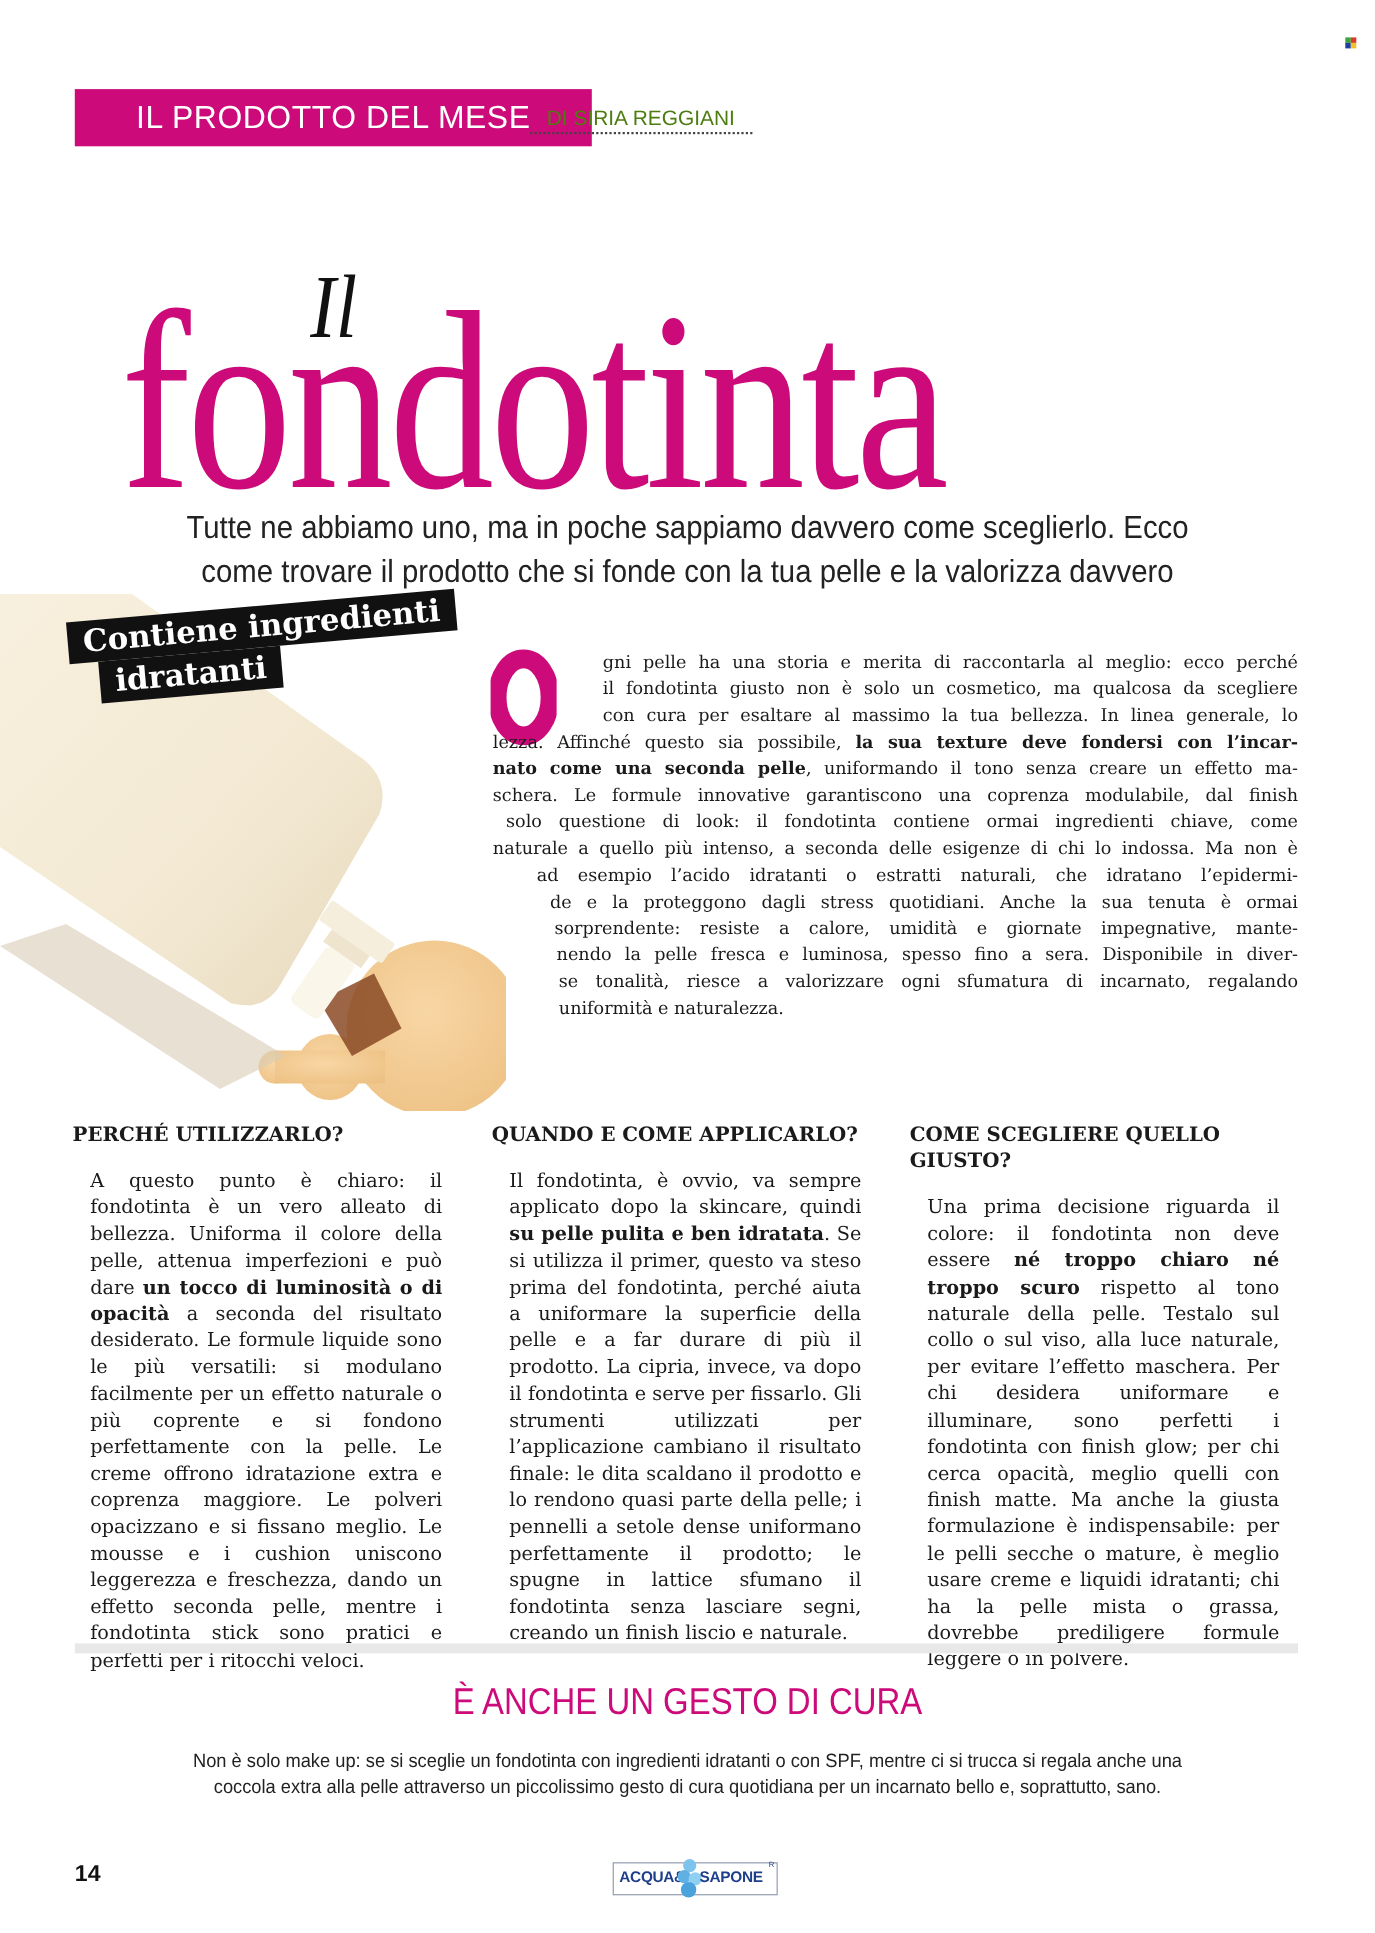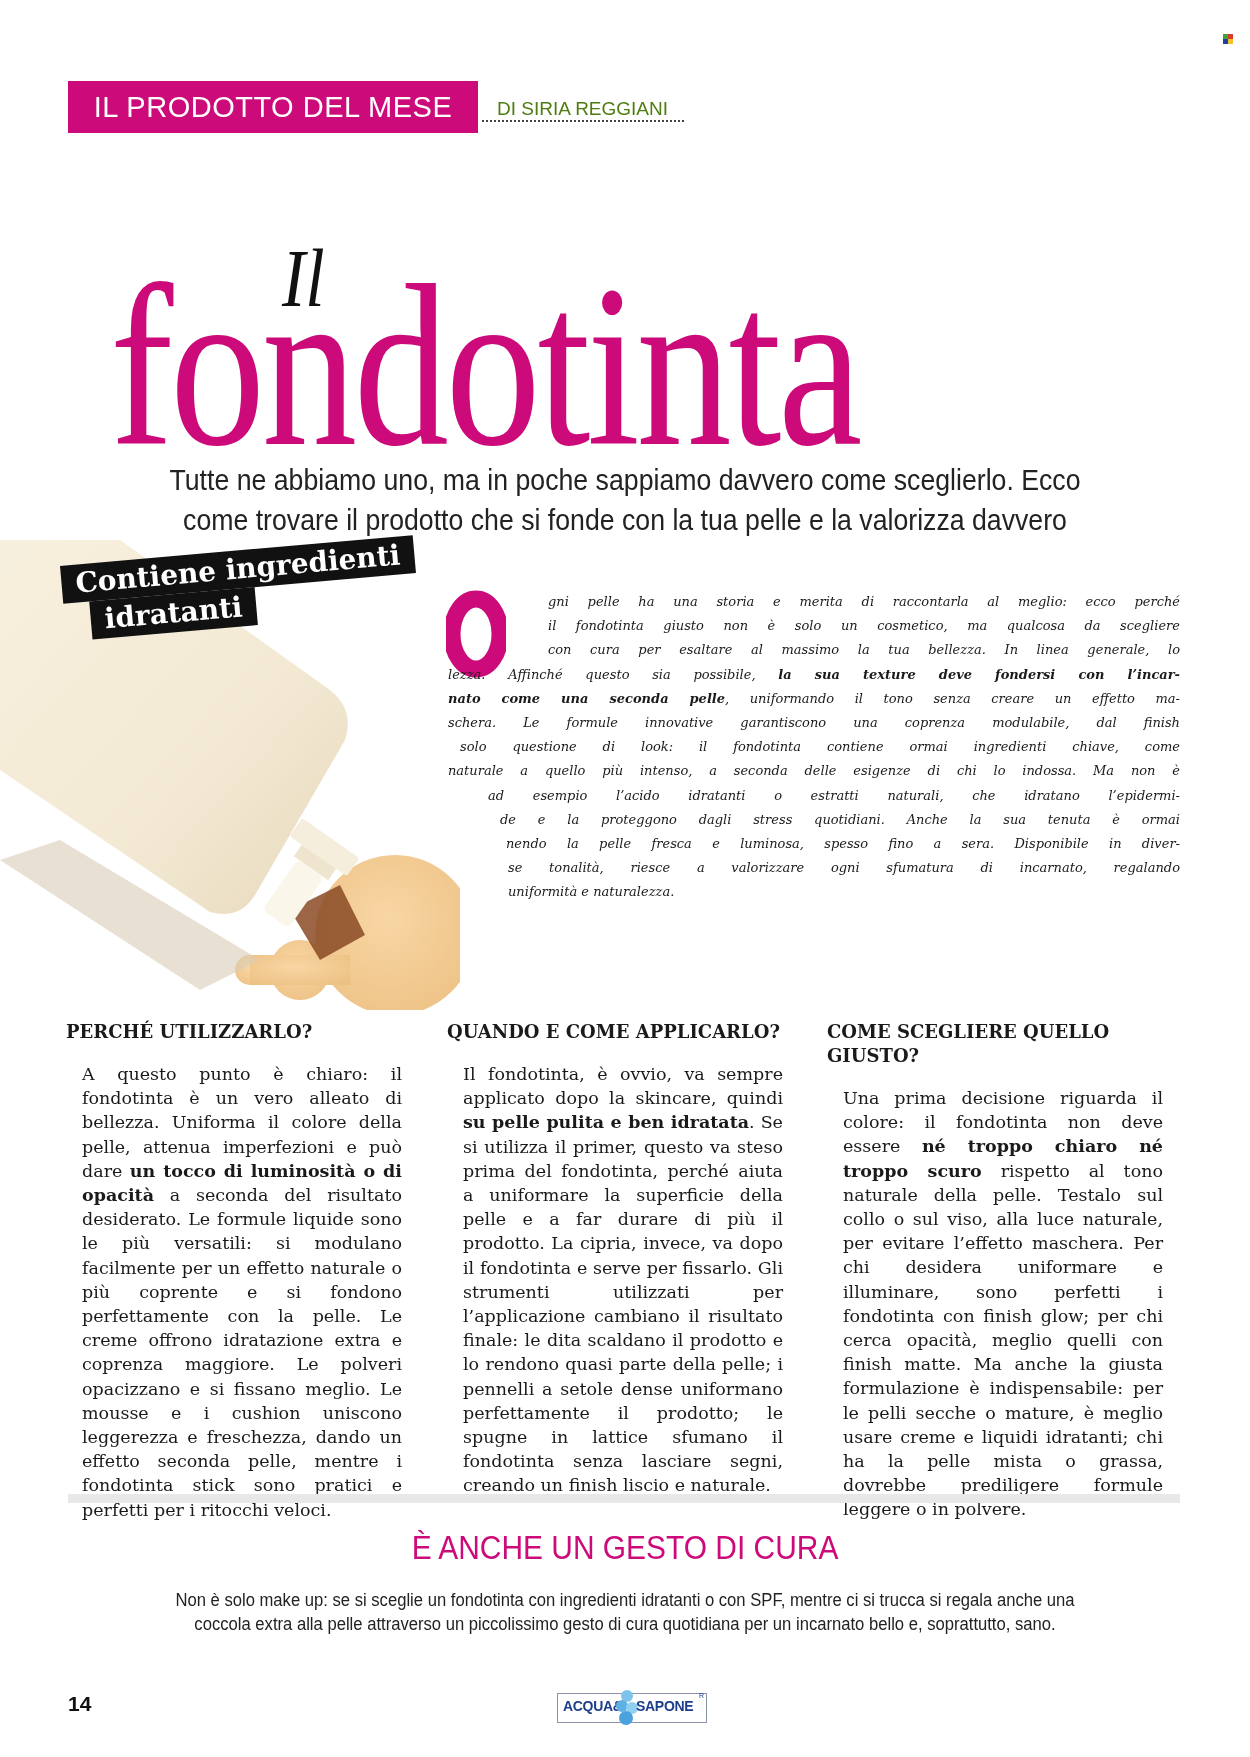--- a/index.html
+++ b/index.html
@@ -1,30 +1,30 @@
 <!DOCTYPE html>
 <html><head>
 <meta charset="utf-8">
 <style>
   html,body{margin:0;padding:0;background:#fff;}
   body{width:1250px;height:1757px;position:relative;overflow:hidden;font-family:"DejaVu Serif",serif;color:#1a1a1a;}
   .abs{position:absolute;}
-  #rubric{left:68px;top:81px;width:410px;height:52px;background:#cc0a7a;color:#fff;font-family:"Liberation Sans",sans-serif;font-size:29px;line-height:52px;text-align:center;letter-spacing:0.5px;}
+  #rubric{left:68px;top:81px;width:470px;height:52px;background:#cc0a7a;color:#fff;font-family:"Liberation Sans",sans-serif;font-size:29px;line-height:52px;text-align:center;letter-spacing:0.5px;}
   #byline{left:497px;top:98px;font-family:Liberation Sans, sans-serif;font-size:19px;color:#4d7c0f;}
   #byline-dots{left:482px;top:120px;width:202px;height:0;border-bottom:2px dotted #444;}
   #corner-logo{left:1223px;top:34px;width:10px;height:10px;display:grid;grid-template-columns:5px 5px;grid-template-rows:5px 5px;}
   #corner-logo span{display:block;}
   #title-il{left:282px;top:238px;font-family:"Liberation Serif",serif;font-style:italic;font-size:82px;color:#111;line-height:1;transform:scaleX(0.85);transform-origin:left top;}
   #title-main{left:110px;top:250px;font-family:"Liberation Serif",serif;font-size:232px;color:#cc0a7a;line-height:1;letter-spacing:-4px;transform:scaleX(0.82);transform-origin:left top;white-space:nowrap;}
   #subtitle{left:60px;top:460px;width:1130px;text-align:center;font-family:"Liberation Sans",sans-serif;font-size:29px;line-height:40px;color:#222;transform:scaleX(0.92);}
   #product-image{left:0;top:540px;width:460px;height:470px;}
   #callout{left:60px;top:566px;transform:rotate(-5deg);transform-origin:left top;}
   .callout-line{display:inline-block;background:#111;color:#fff;font-family:"DejaVu Serif",serif;font-weight:bold;font-size:28px;line-height:38px;padding:0 14px;}
   #callout-line2{margin-left:26px;}
-  #intro{left:448px;top:590px;width:732px;font-size:13px;line-height:24.2px;text-align:justify;font-style:italic;}
+  #intro{left:448px;top:590px;width:732px;font-size:16px;line-height:24.2px;text-align:justify;}
   #dropcap{left:446px;top:590px;width:60px;height:88px;}
   .intro-line{display:block;white-space:nowrap;text-align:justify;text-align-last:justify;}
   .col{position:absolute;top:1020px;width:352px;font-size:17.5px;line-height:24.2px;}
   .col h3{margin:0 0 18px 0;font-size:18px;line-height:24px;font-weight:bold;letter-spacing:0;}
   .col p{margin:16px;text-align:justify;}
   #col1{left:66px;}
   #col2{left:447px;}
   #col3{left:827px;}
   #divider-bar{left:68px;top:1494px;width:1112px;height:9px;background:#e8e8e8;}
   #box-title{left:60px;top:1528px;width:1130px;text-align:center;font-family:"Liberation Sans",sans-serif;font-size:34px;color:#cc0a7a;transform:scaleX(0.88);}
@@ -105,20 +105,21 @@
     <span class="intro-line">il fondotinta giusto non è solo un cosmetico, ma qualcosa da scegliere</span>
     <span class="intro-line">con cura per esaltare al massimo la tua bellezza. In linea generale, lo</span>
   </div>
   <span class="intro-line"><span>lezza. Affinché questo sia possibile, </span><b>la sua texture deve fondersi con l’incar-</b></span>
   <span class="intro-line"><b>nato come una seconda pelle</b><span>, uniformando il tono senza creare un effetto ma-</span></span>
   <span class="intro-line">schera. Le formule innovative garantiscono una coprenza modulabile, dal finish</span>
   <span class="intro-line" style="padding-left:12px">solo questione di look: il fondotinta contiene ormai ingredienti chiave, come</span>
   <span class="intro-line">naturale a quello più intenso, a seconda delle esigenze di chi lo indossa. Ma non è</span>
   <span class="intro-line" style="padding-left:40px">ad esempio l’acido idratanti o estratti naturali, che idratano l’epidermi-</span>
   <span class="intro-line" style="padding-left:52px">de e la proteggono dagli stress quotidiani. Anche la sua tenuta è ormai</span>
+  <span class="intro-line" style="padding-left:56px">sorprendente: resiste a calore, umidità e giornate impegnative, mante-</span>
   <span class="intro-line" style="padding-left:58px">nendo la pelle fresca e luminosa, spesso fino a sera. Disponibile in diver-</span>
   <span class="intro-line" style="padding-left:60px">se tonalità, riesce a valorizzare ogni sfumatura di incarnato, regalando</span>
   <span style="display:block;padding-left:60px">uniformità e naturalezza.</span>
 </div>
 
 <div class="col" id="col1">
   <h3>PERCHÉ UTILIZZARLO?</h3>
   <p><span>A questo punto è chiaro: il fondotinta è un vero alleato di bellezza. Uniforma il colore della pelle, attenua imperfezioni e può dare </span><b>un tocco di luminosità o di opacità</b><span> a seconda del risultato desiderato. Le formule liquide sono le più versatili: si modulano facilmente per un effetto naturale o più coprente e si fondono perfettamente con la pelle. Le creme offrono idratazione extra e coprenza maggiore. Le polveri opacizzano e si fissano meglio. Le mousse e i cushion uniscono leggerezza e freschezza, dando un effetto seconda pelle, mentre i fondotinta stick sono pratici e perfetti per i ritocchi veloci.</span></p>
 </div>
 <div class="col" id="col2">

